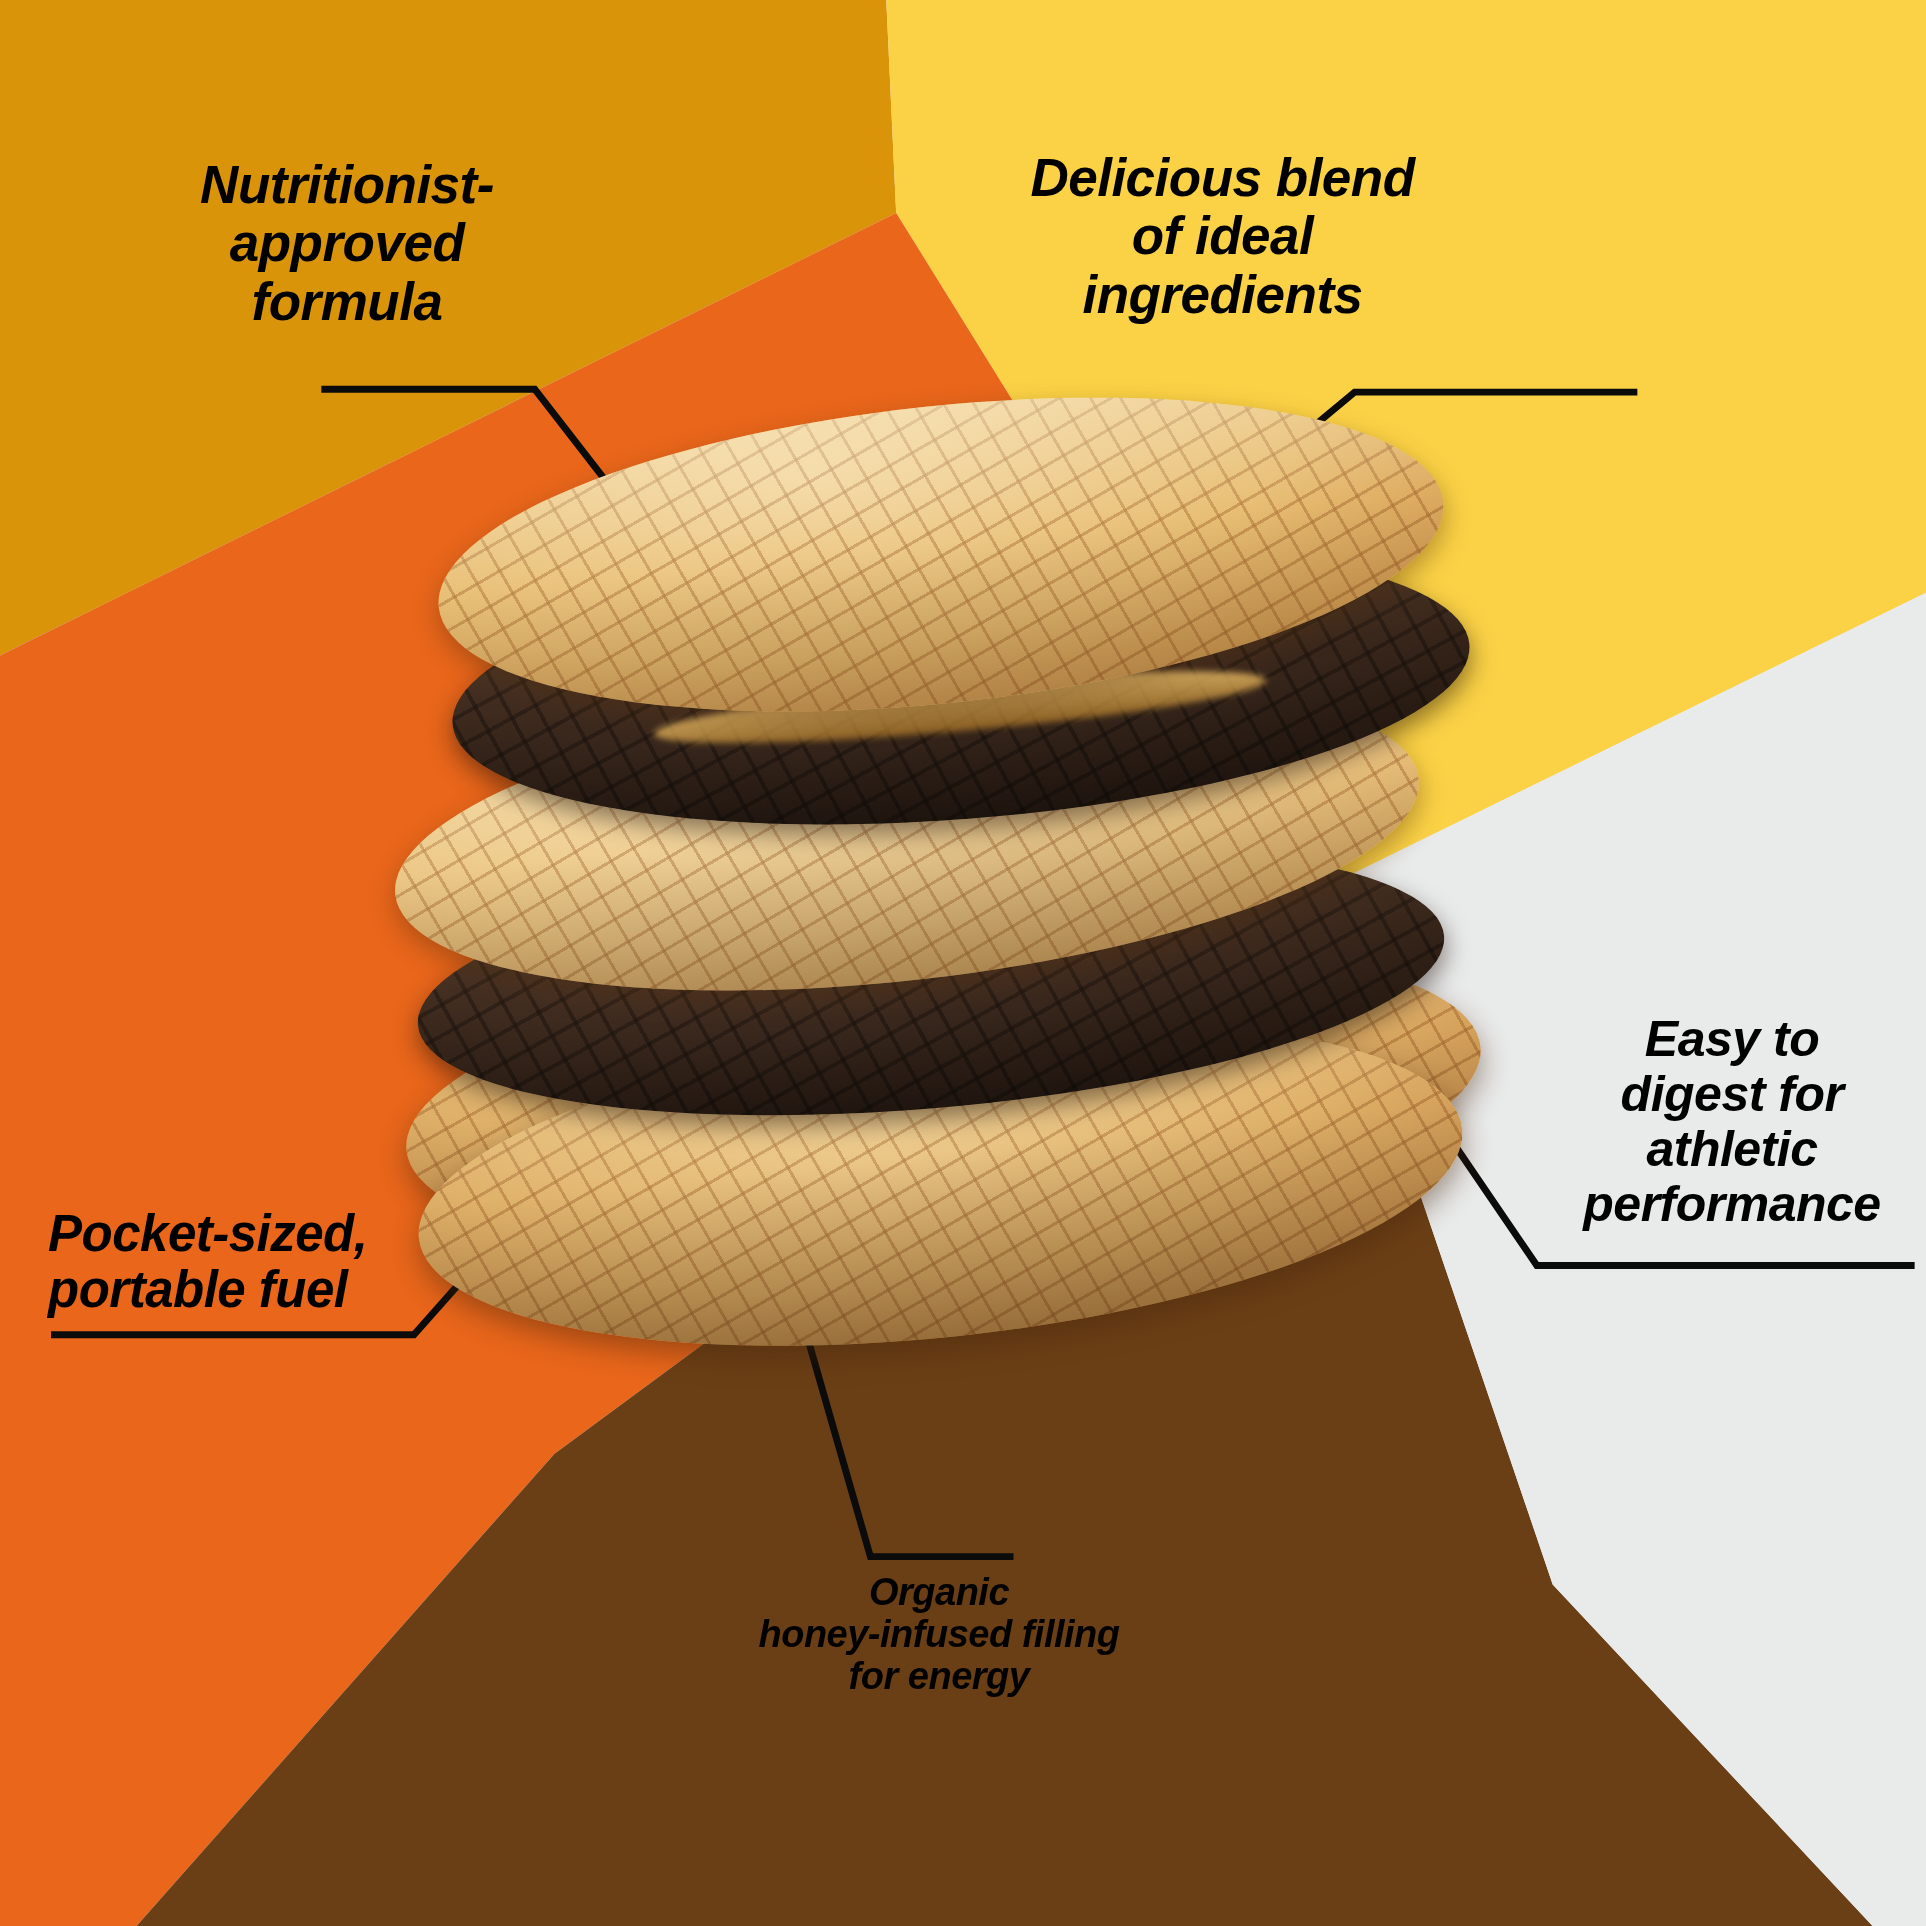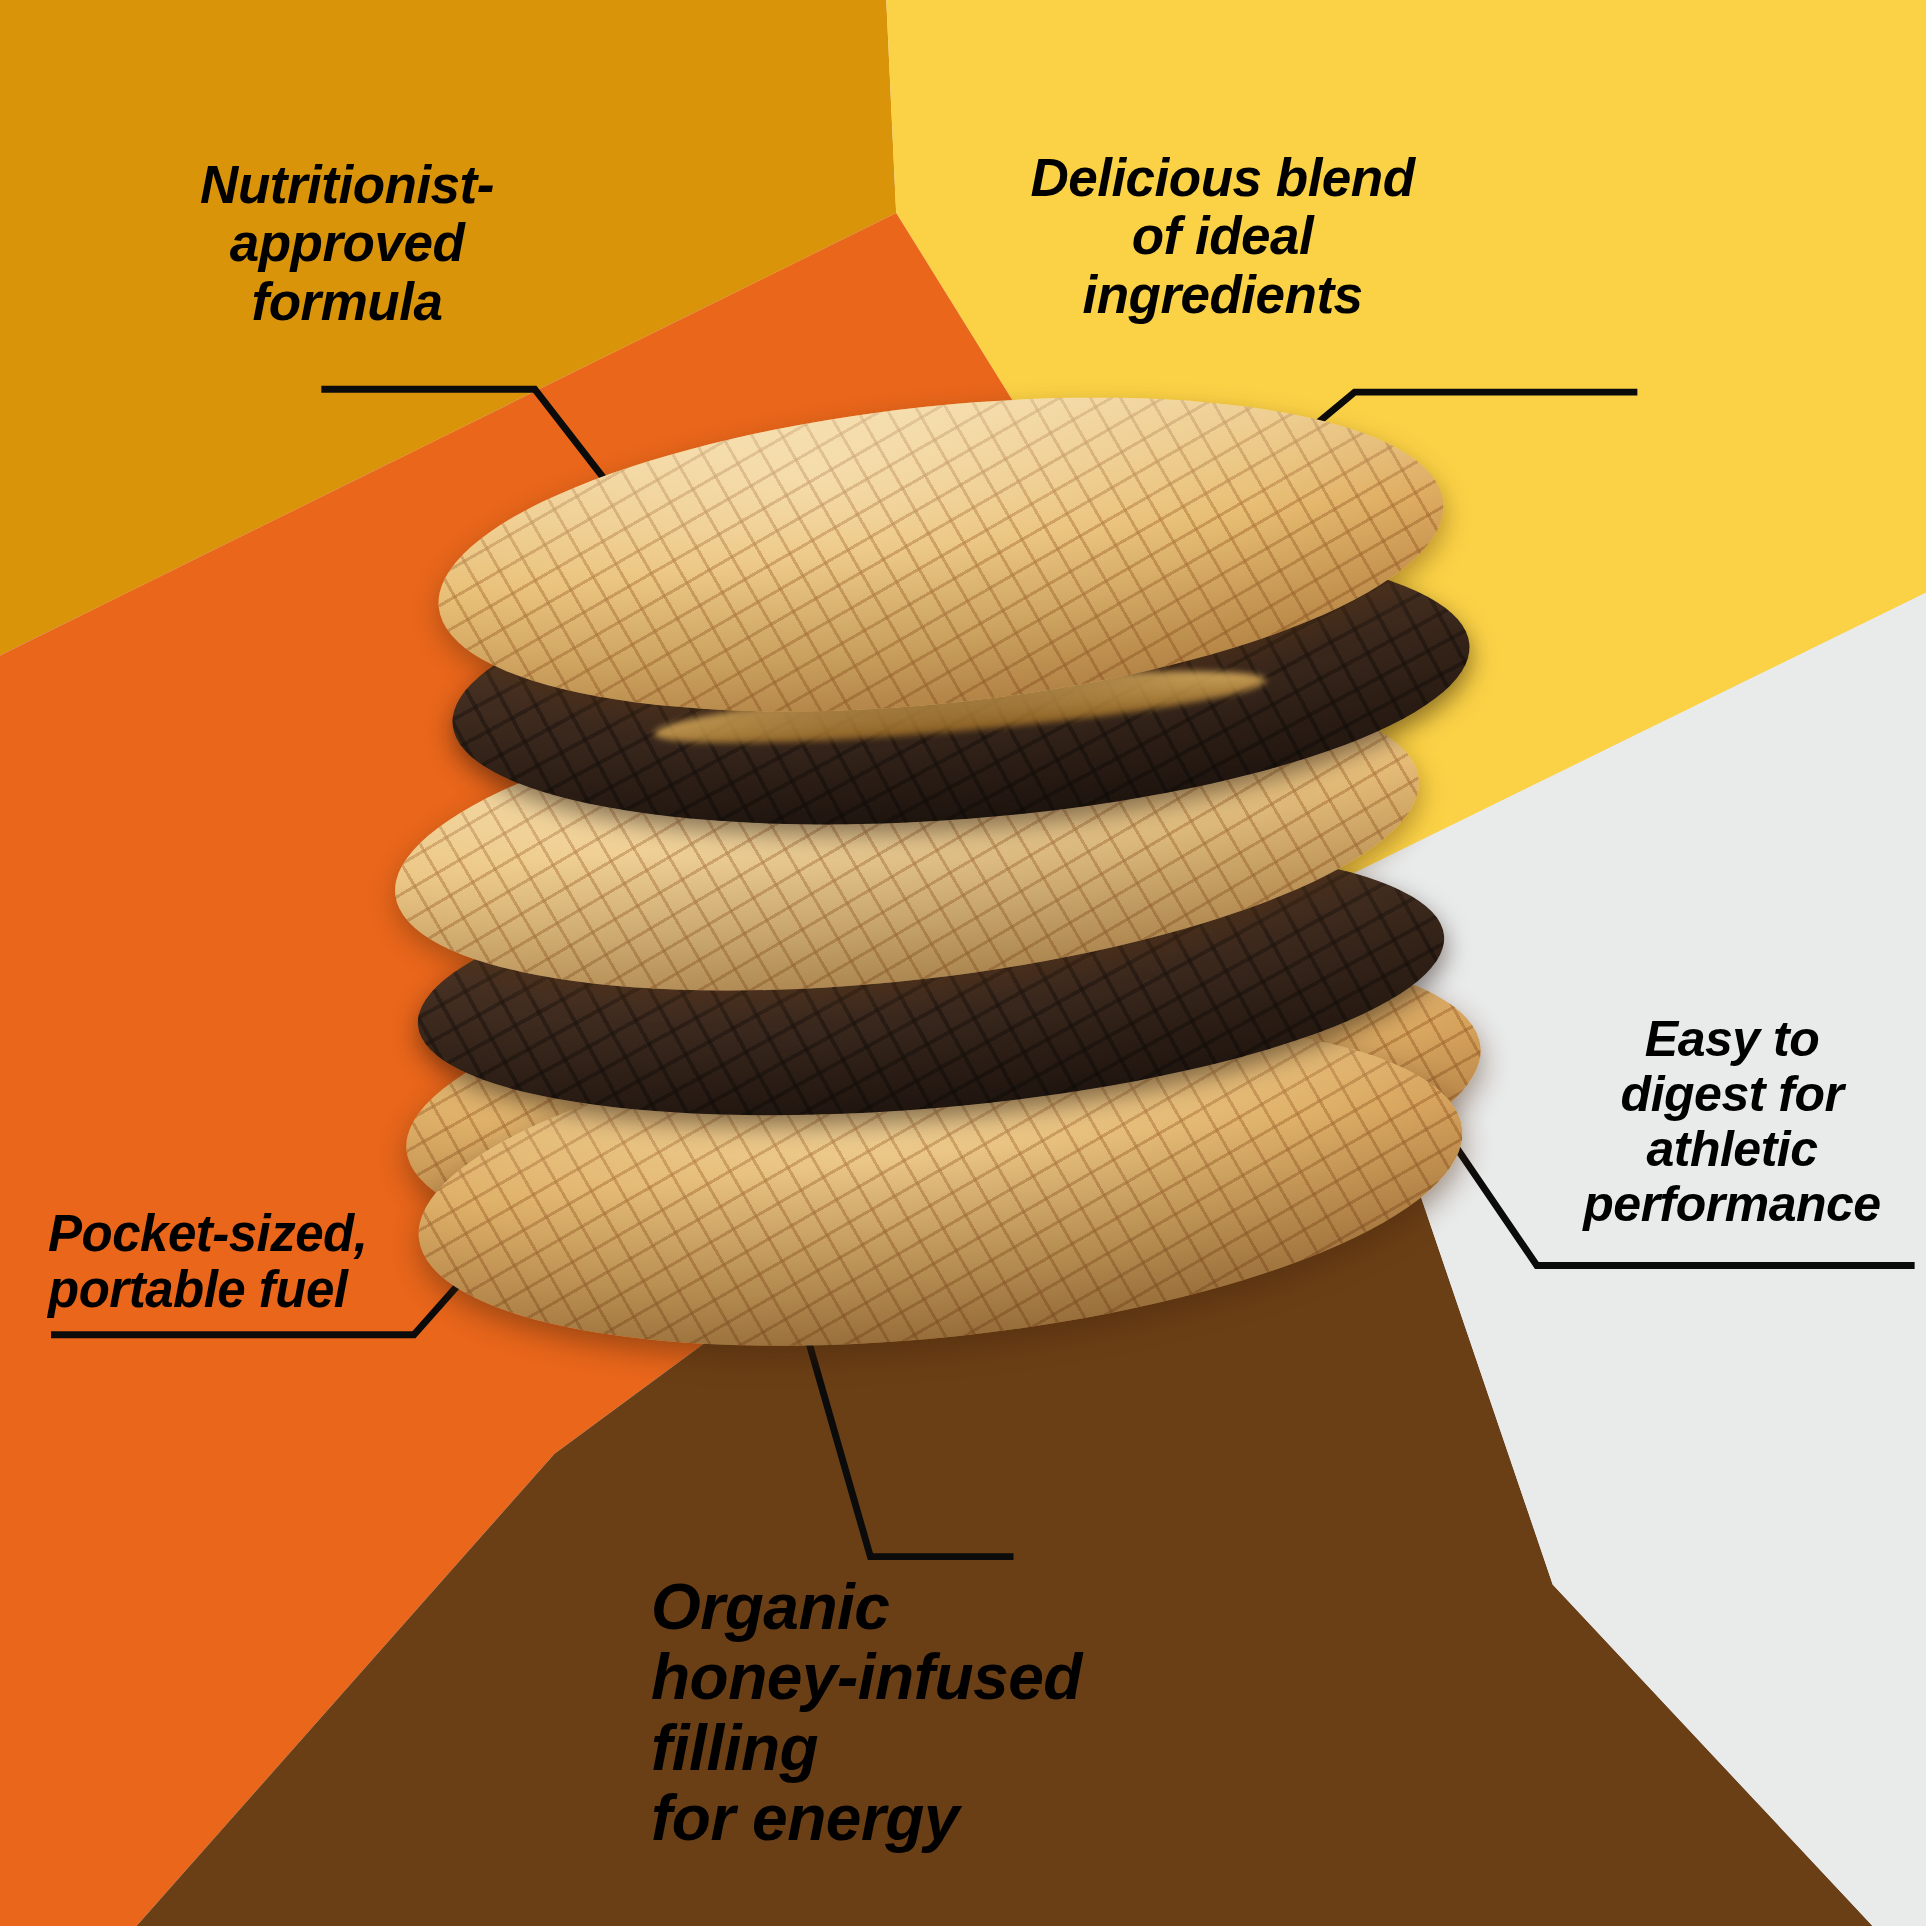--- a/index.html
+++ b/index.html
@@ -61,21 +61,21 @@
       repeating-linear-gradient(66deg, rgba(0,0,0,.55) 0 4px, rgba(0,0,0,0) 4px 27px),
       repeating-linear-gradient(-24deg, rgba(0,0,0,.50) 0 4px, rgba(0,0,0,0) 4px 27px);
   }
 
   
   .callout { position:absolute; color:#000000; font-weight:700; font-style:italic; line-height:1.10; letter-spacing:-0.5px; white-space:pre-line; }
   .c-nutri  { left:139px;  top:156px;  width:416px; text-align:center; font-size:53px; }
   .c-deli   { left:990px; top:149px;  width:465px; text-align:center; font-size:53px; }
   .c-easy   { left:1544px; top:1012px; width:376px; text-align:center; font-size:50px; }
   .c-pocket { left:48px;   top:1206px; width:396px; text-align:left;   font-size:51px; }
-  .c-org    { left:651px;  top:1572px; width:614px; font-size:64px; }
+  .c-org    { left:632px;  top:1572px; width:614px; text-align:center; font-size:38px; }
 
   #leaders { position:absolute; inset:0; width:1927px; height:1927px; pointer-events:none; }
 </style>
 </head>
 <body>
 
 <div id="stage">
 
   <svg id="bg" viewBox="0 0 1946 1946">
     <rect x="0" y="0" width="1946" height="1946" fill="#E9EAEA"></rect>

